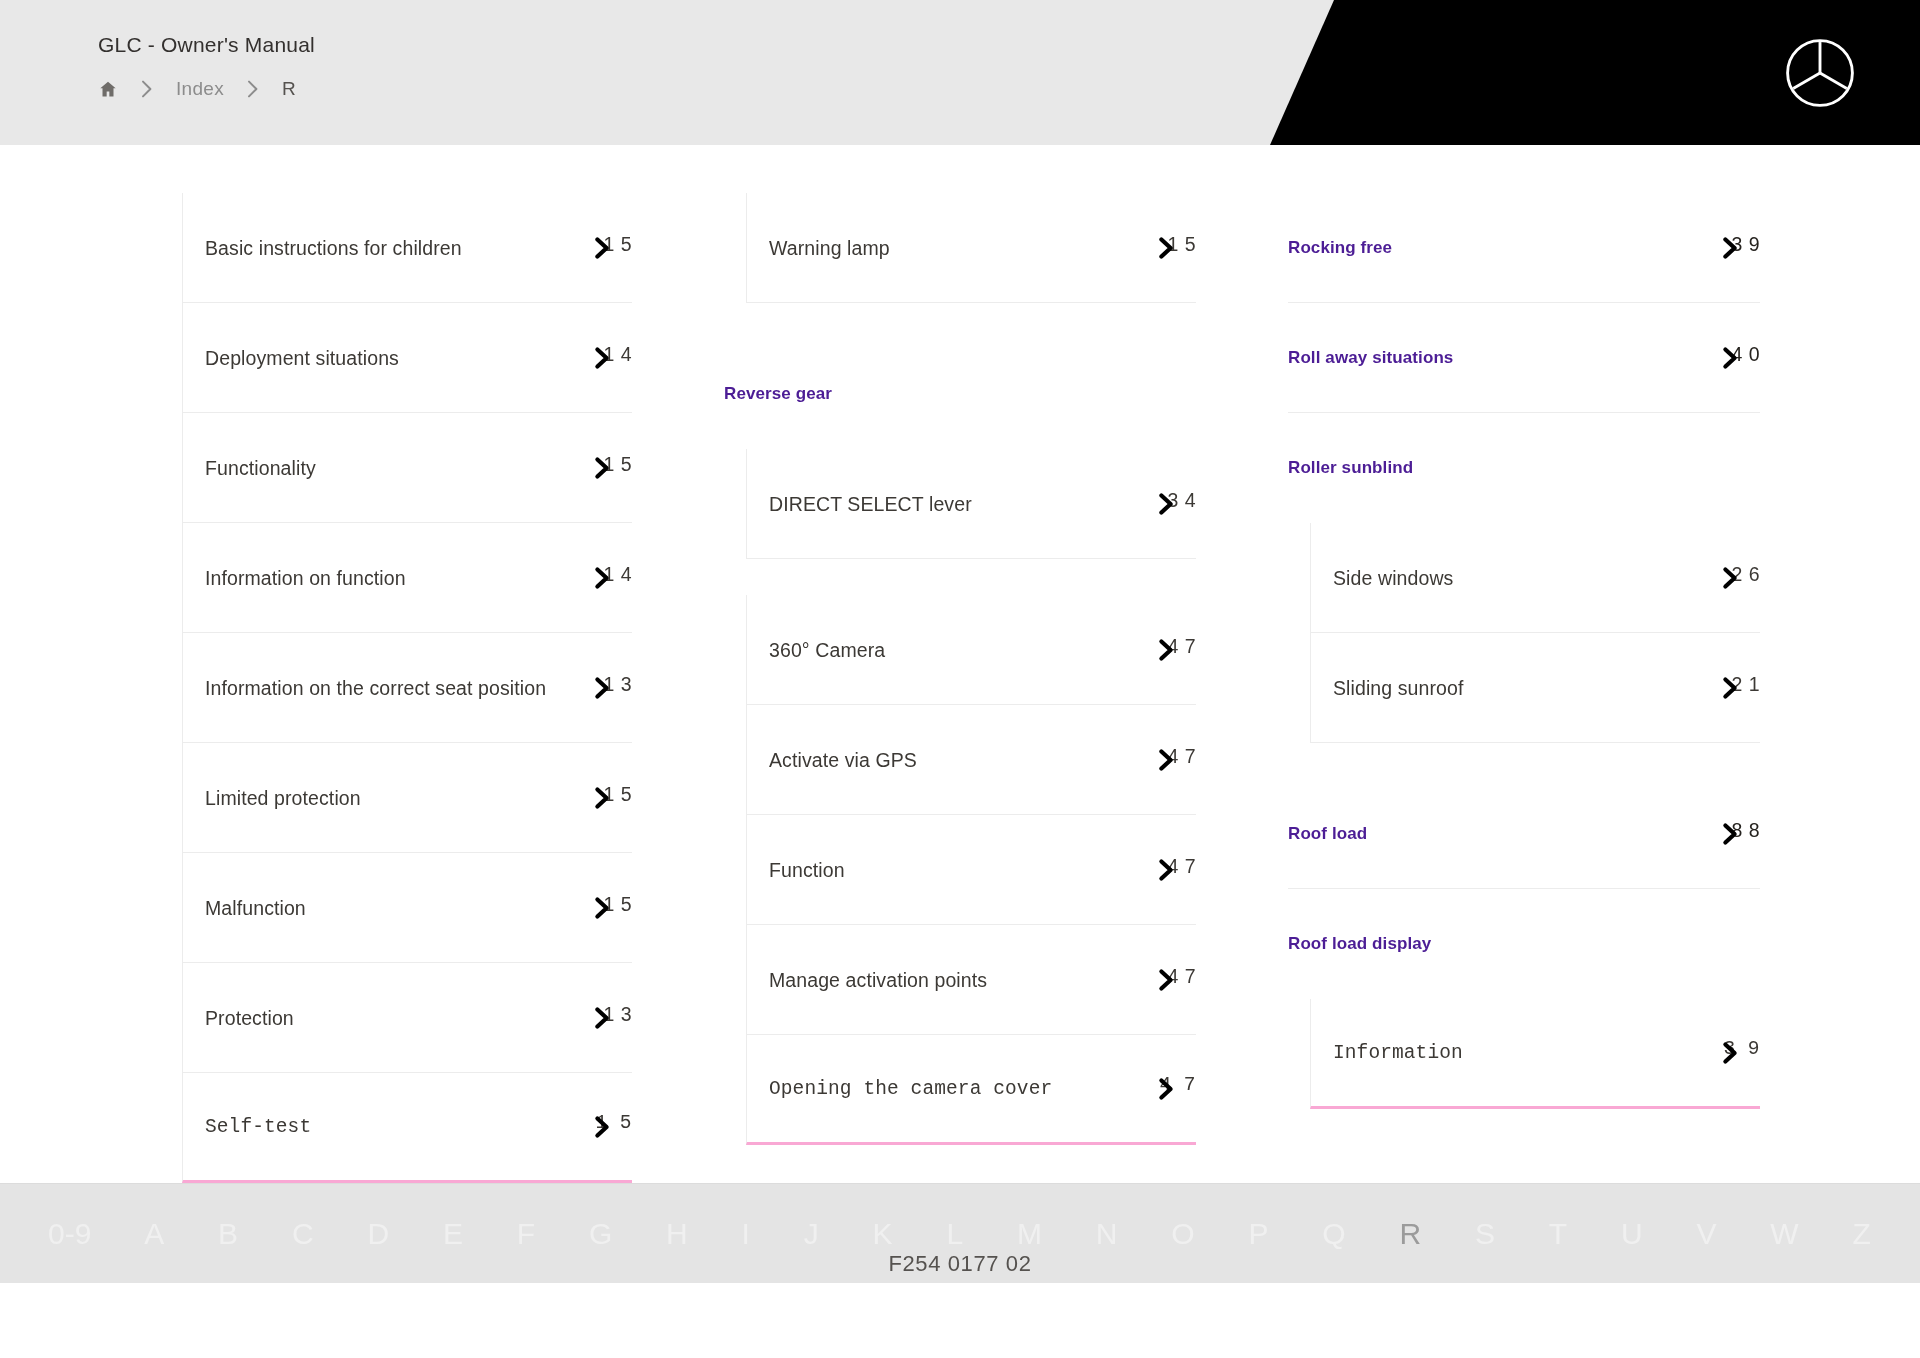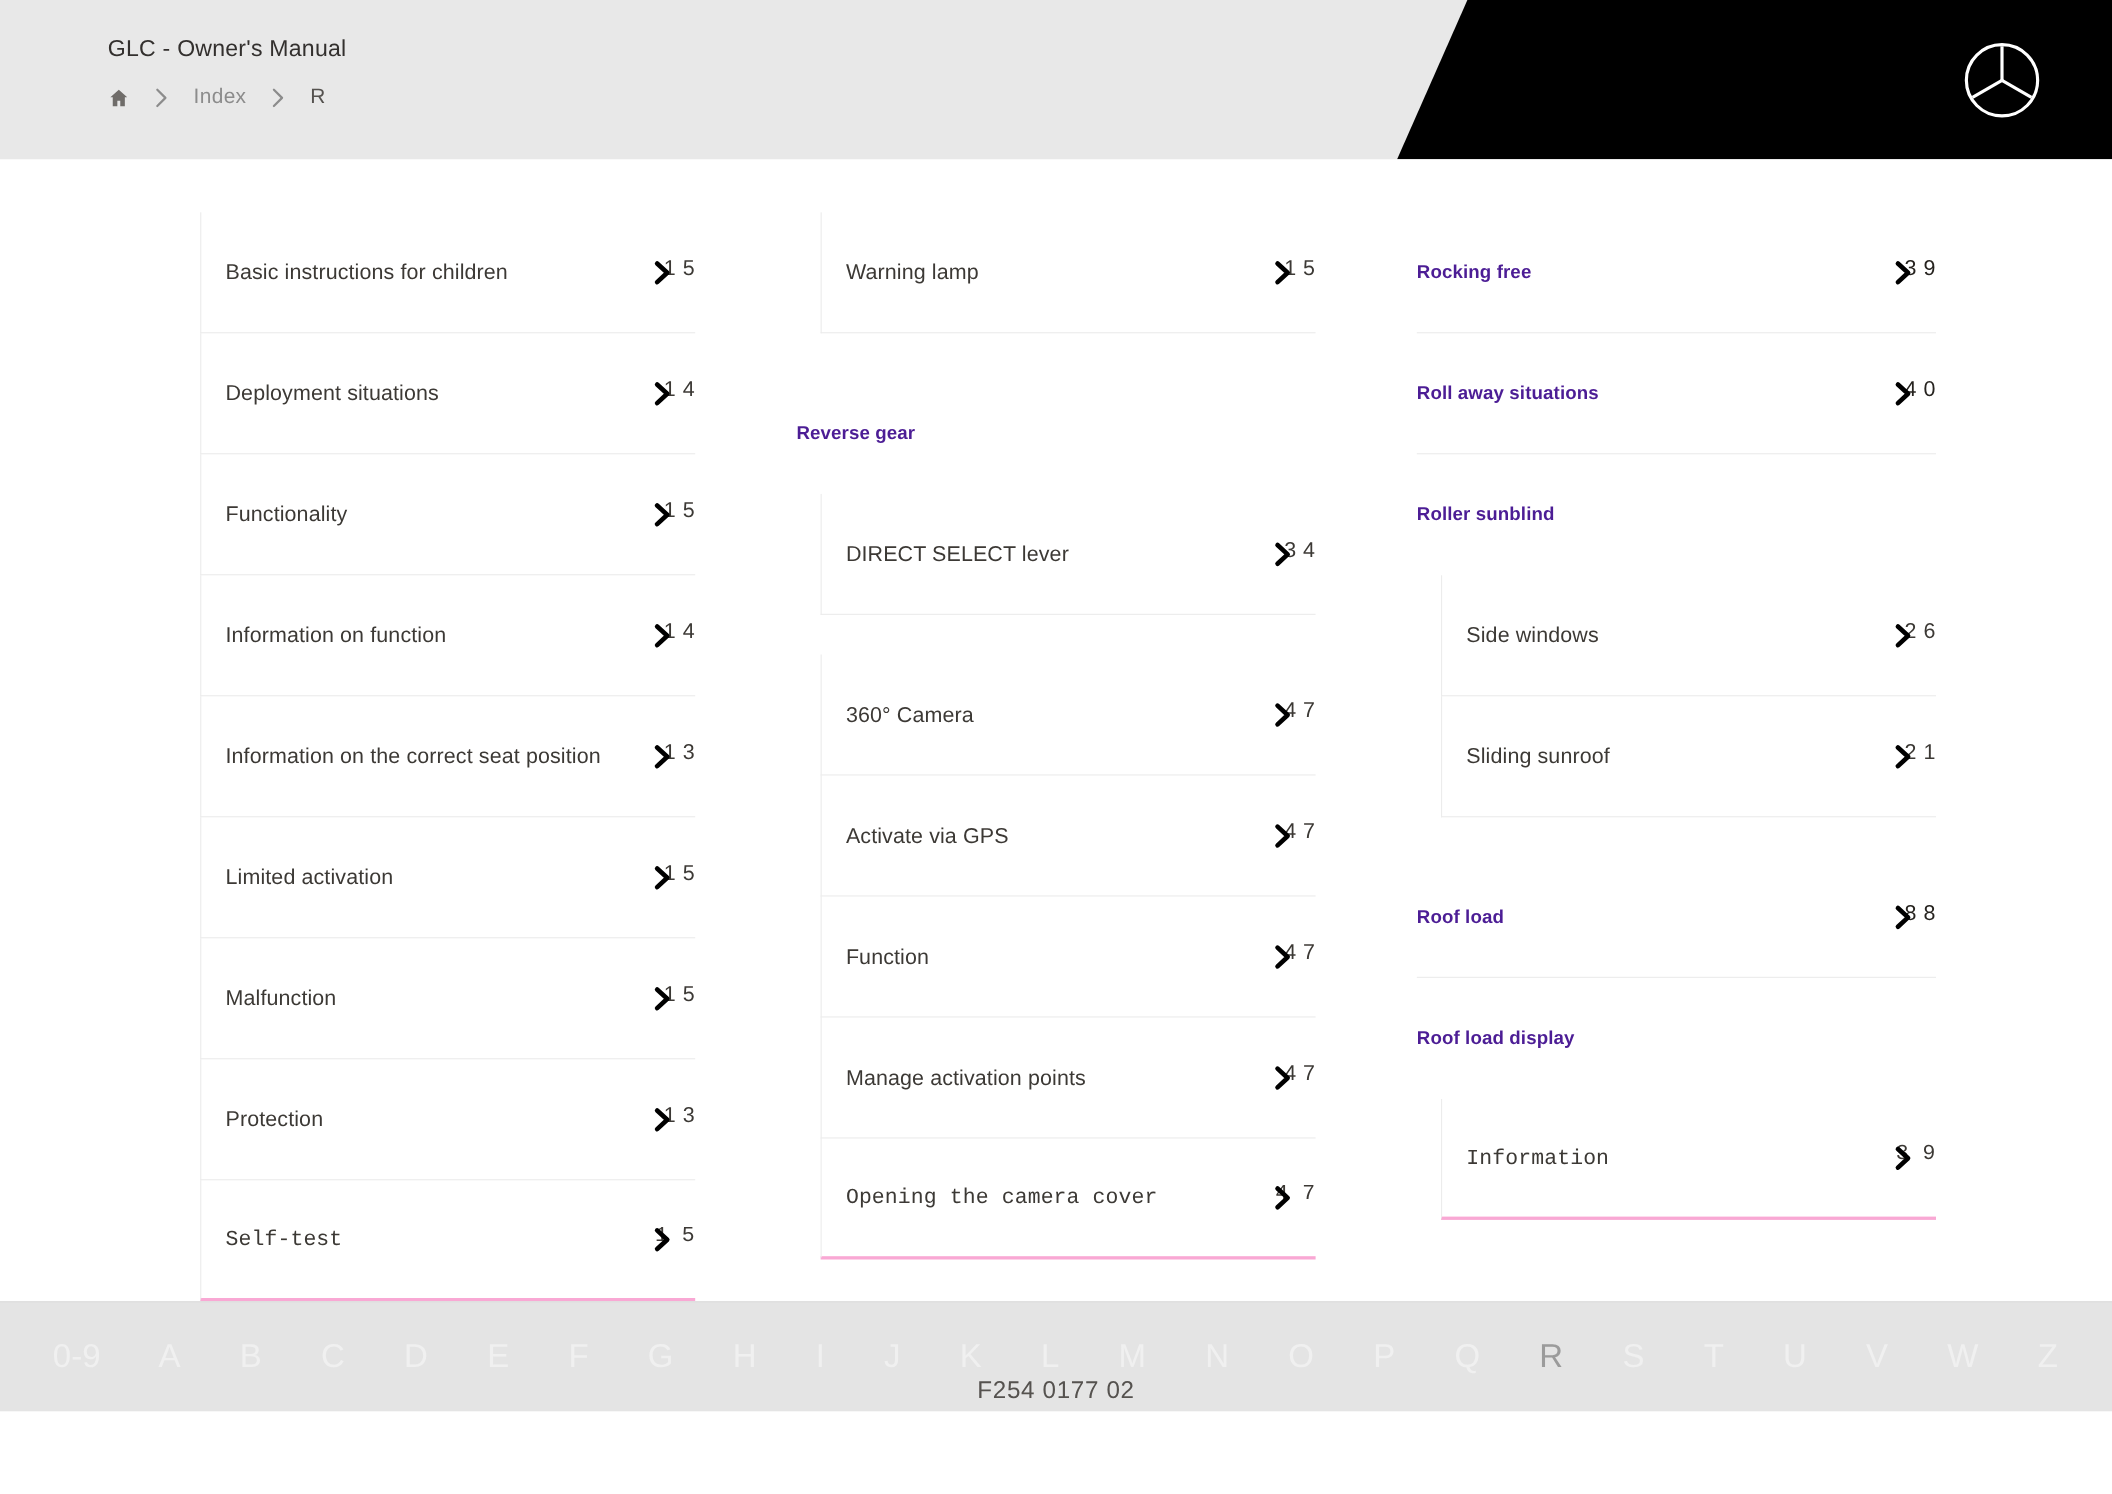--- a/index.html
+++ b/index.html
@@ -302,21 +302,21 @@
           <div class="entry lvl2">
             <span class="entry-label">Information on the correct seat posi­tion</span>
             <span class="page-ref">
               <span class="num">1 3</span>
               <span class="chev"><svg viewBox="0 0 20 24" width="20" height="24" aria-hidden="true">
                   <path d="M5 3.5 14.2 12 5 20.5" fill="none" stroke="#000000" stroke-width="4.2" stroke-linecap="round" stroke-linejoin="round"></path>
                 </svg></span>
             </span>
           </div>
           <div class="entry lvl2">
-            <span class="entry-label">Limited activation</span>
+            <span class="entry-label">Limited protection</span>
             <span class="page-ref">
               <span class="num">1 5</span>
               <span class="chev"><svg viewBox="0 0 20 24" width="20" height="24" aria-hidden="true">
                   <path d="M5 3.5 14.2 12 5 20.5" fill="none" stroke="#000000" stroke-width="4.2" stroke-linecap="round" stroke-linejoin="round"></path>
                 </svg></span>
             </span>
           </div>
           <div class="entry lvl2">
             <span class="entry-label">Malfunction</span>
             <span class="page-ref">

